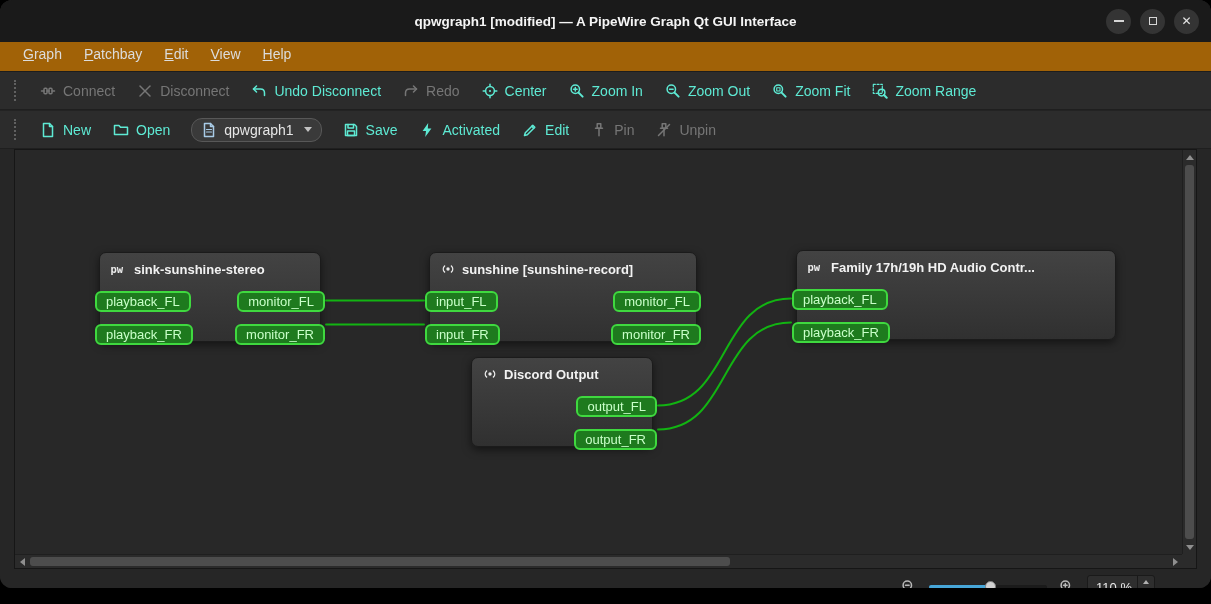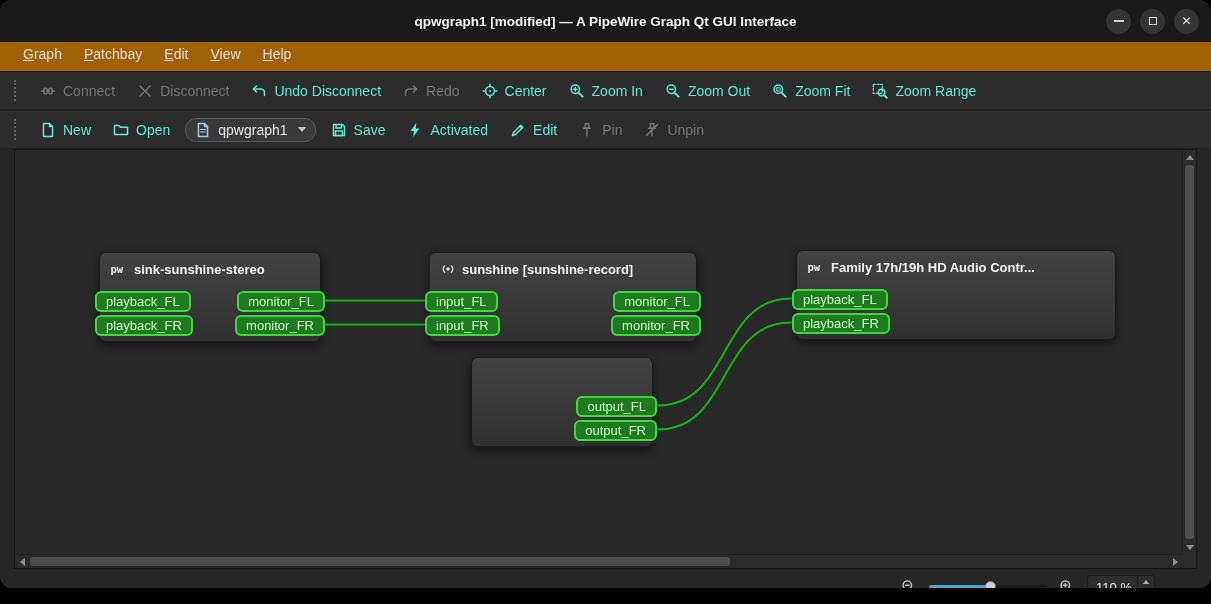--- a/index.html
+++ b/index.html
@@ -21,33 +21,33 @@
   .menu-item::first-letter{text-decoration:underline;}
 
   
   .toolbar{height:37px;background:#2c2c2c;border-bottom:1px solid #1f1f1f;display:flex;align-items:center;padding-left:10px;font-size:14px;}
   .toolbar.tb2{border-top:1px solid #232323;}
   .thandle{width:4px;height:21px;border-left:2px dotted #616161;margin:0 9px 0 4px;}
   .tbtn{display:flex;align-items:center;gap:7px;padding:0 11px;height:30px;color:#5eead4;white-space:nowrap;}
   .tbtn.disabled{color:#767676;}
   .ticon{display:flex;align-items:center;}
   .ticon svg{display:block;}
-  .tcombo{display:flex;align-items:center;gap:7px;border:1px solid #585858;background:#3a3a3a;border-radius:11px;padding:3px 9px;margin:0 4px;color:#e6e6e6;}
+  .tcombo{display:flex;align-items:center;gap:7px;border:1px solid #585858;background:#3a3a3a;border-radius:11px;padding:3px 9px;margin:0 10px;color:#e6e6e6;}
   .combo-ic{color:#a8cbe6;}
   .chev{width:0;height:0;border-left:4px solid transparent;border-right:4px solid transparent;border-top:5px solid #c2c2c2;margin-left:3px;}
 
   
   .graph-frame{position:relative;margin:0 14px;height:420px;background:#282828;border:1px solid #161616;box-sizing:border-box;}
   .viewport{position:absolute;left:0;top:0;right:14px;bottom:14px;overflow:hidden;}
   #edges{position:absolute;left:0;top:0;}
 
   .gnode{position:absolute;border-radius:7px;background:linear-gradient(#434343,#303030);border:1px solid #1b1b1b;box-shadow:0 3px 8px rgba(0,0,0,.5);box-sizing:border-box;}
   .nhead{display:flex;align-items:center;gap:6px;padding:8px 10px 0 10px;color:#f2f2f2;font-size:13px;font-weight:bold;white-space:nowrap;overflow:hidden;}
   .nicon{color:#ececec;display:flex;align-items:center;flex:0 0 auto;}
-  .ports{position:absolute;top:38px;display:flex;flex-direction:column;gap:3px;}
+  .ports{position:absolute;top:38px;display:flex;flex-direction:column;gap:12px;}
   .ports.in{left:-5px;align-items:flex-start;}
   .ports.out{right:-5px;align-items:flex-end;}
   .port{box-sizing:border-box;height:21px;line-height:17px;padding:0 9px;border:2px solid var(--port-border,#3fd93f);background:var(--port-bg,#1e7a1e);color:var(--port-text,#c8ffc8);border-radius:6px;font-size:13px;white-space:nowrap;}
 
   
   .vscroll{position:absolute;right:0;top:0;bottom:14px;width:14px;background:#2b2b2b;border-left:1px solid #1f1f1f;box-sizing:border-box;}
   .hscroll{position:absolute;left:0;right:14px;bottom:0;height:14px;background:#2b2b2b;border-top:1px solid #1f1f1f;box-sizing:border-box;}
   .scorner{position:absolute;right:0;bottom:0;width:14px;height:14px;background:#2b2b2b;}
   .vthumb{position:absolute;left:2px;right:2px;top:15px;bottom:15px;background:#4d4d4d;border-radius:3px;}
   .hthumb{position:absolute;top:2px;bottom:2px;left:15px;width:60%;background:#4d4d4d;border-radius:3px;}
@@ -324,20 +324,29 @@
             </span>
             <span class="ntitle">Family 17h/19h HD Audio Contr...</span>
           </div>
           <div class="ports in">
             <div class="port">playback_FL</div>
             <div class="port">playback_FR</div>
           </div>
           <div class="ports out"></div>
         </div>
         <div class="gnode" style="left: 456px; top: 207px; width: 182px; height: 90px;">
+          <div class="nhead">
+            <span class="nicon">
+              <svg width="16" height="16" viewBox="0 0 16 16" stroke="currentColor" fill="none" stroke-width="1.5" stroke-linecap="round" stroke-linejoin="round">
+                <circle cx="8" cy="8" r="1.7" fill="currentColor" stroke="none"></circle>
+                <path d="M4.6 4.9 A4.4 4.4 0 0 0 4.6 11.1 M11.4 4.9 A4.4 4.4 0 0 1 11.4 11.1" stroke-width="1.4"></path>
+              </svg>
+            </span>
+            <span class="ntitle">Discord Output</span>
+          </div>
           <div class="ports in"></div>
           <div class="ports out">
             <div class="port">output_FL</div>
             <div class="port">output_FR</div>
           </div>
         </div>
       </div>
     <div class="vscroll">
       <div class="sarrow up"></div>
       <div class="vthumb"></div>

